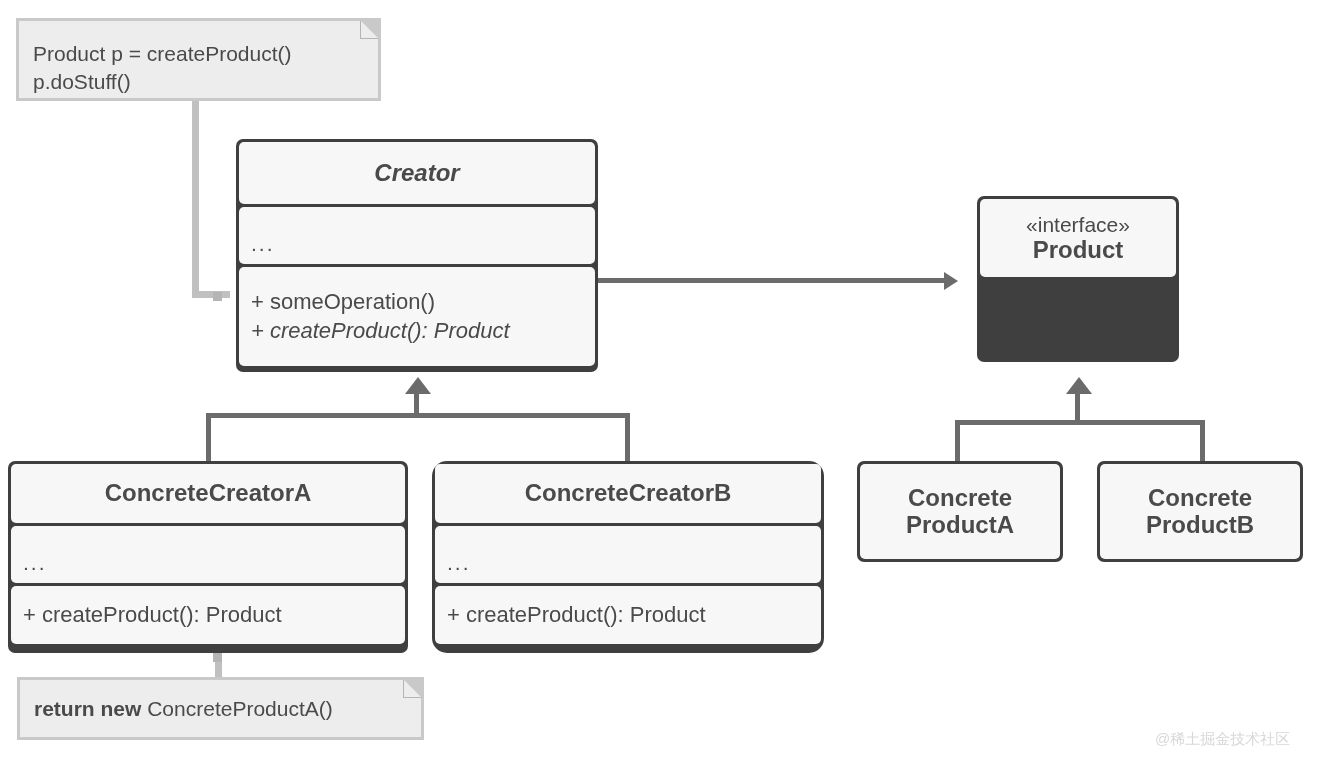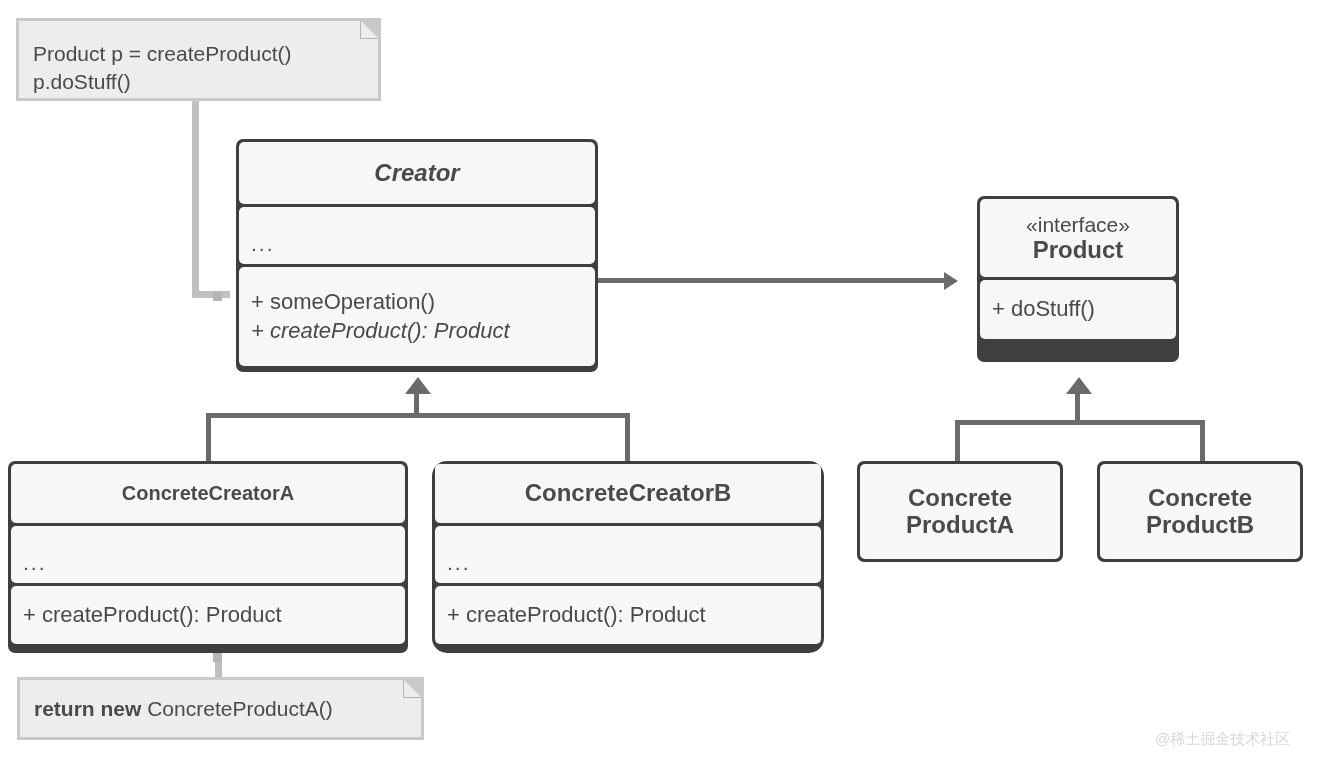--- a/index.html
+++ b/index.html
@@ -205,28 +205,25 @@
       <span class="member" style="font-size:22px;">+ someOperation()</span>
       <span class="member member-italic" style="font-size:22px;">+ createProduct(): Product</span>
     </div>
   </div>
 
   <div class="uml-class" style="left:977px; top:196px; width:202px; height:166px;">
     <div class="uml-compartment cmp-title" style="height:78px;">
       <span class="stereotype" style="font-size:21px;">«interface»</span>
       <span class="title-text" style="font-size:24px;">Product</span>
     </div>
-    <div class="uml-compartment cmp-body" style="height:59px; justify-content:center;">
-      <span class="member" style="font-size:22px;">+ doStuff()</span>
-    </div>
   </div>
 
   <div class="uml-class" style="left:8px; top:461px; width:400px; height:192px;">
     <div class="uml-compartment cmp-title" style="height:59px;">
-      <span class="title-text" style="font-size:20px;text-align:right;">ConcreteCreatorA</span>
+      <span class="title-text" style="font-size:24px;text-align:right;">ConcreteCreatorA</span>
     </div>
     <div class="uml-compartment cmp-attrs" style="height:57px;">
       <span class="member dots" style="font-size:21px;">...</span>
     </div>
     <div class="uml-compartment cmp-body" style="height:58px; justify-content:center;">
       <span class="member" style="font-size:22px;">+ createProduct(): Product</span>
     </div>
   </div>
 
   <div class="uml-class" style="left:432px; top:461px; width:392px; height:192px;border-radius:15px;">

